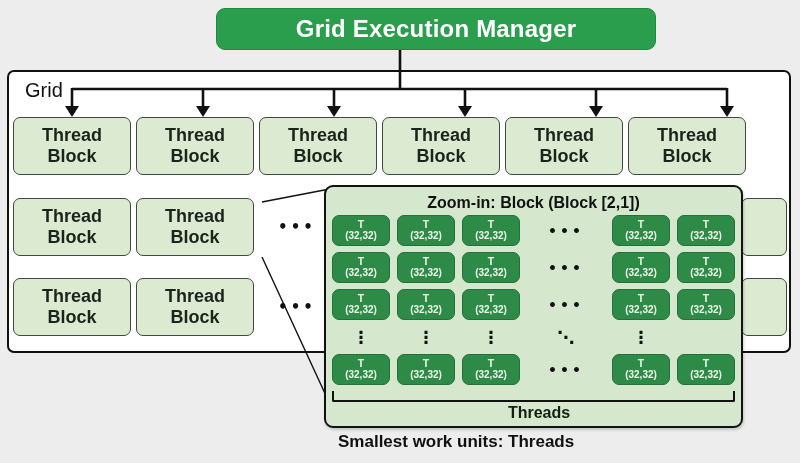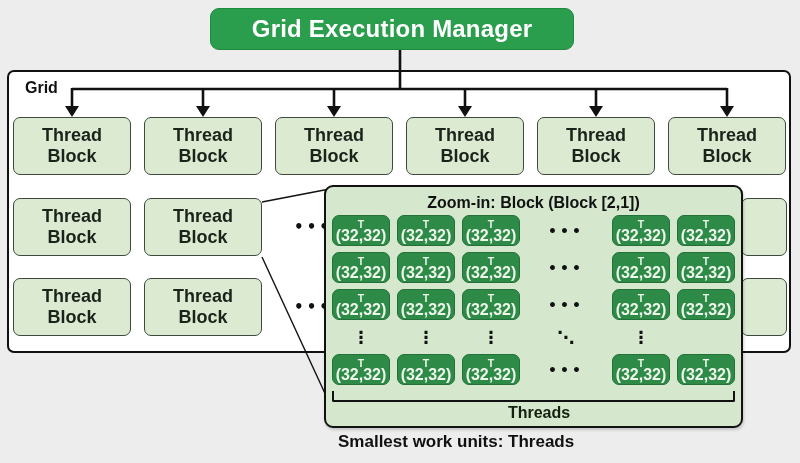--- a/index.html
+++ b/index.html
@@ -4,43 +4,43 @@
 <style>
   html,body { margin:0; padding:0; }
   .page {
     position:relative; width:800px; height:463px; overflow:hidden;
     background: var(--page_bg, #ededed);
     font-family: "Liberation Sans", "DejaVu Sans", sans-serif;
     -webkit-font-smoothing: antialiased;
   }
   
   .header {
-    position:absolute; left:210px; top:8px; width:364px; height:42px;
+    position:absolute; left:216px; top:8px; width:440px; height:42px;
     background: var(--header_green, #2b9e4e);
     border:1px solid var(--header_border, #1d8a3f);
     border-radius:9px; box-sizing:border-box;
     display:flex; align-items:center; justify-content:center;
     z-index:4;
   }
   .header span { color:#fff; font-weight:bold; font-size:24px; letter-spacing:0.2px; }
   
   .connectors { position:absolute; left:0; top:0; z-index:3; pointer-events:none; }
   
   .gridbox {
     position:absolute; left:7px; top:70px; width:784px; height:283px;
     background: var(--grid_fill, #ffffff);
     border:2px solid var(--line_black, #111111);
     border-radius:7px; box-sizing:border-box; z-index:0;
   }
   .gridlabel {
     position:absolute; left:25px; top:79px; z-index:2;
-    font-weight:bold; font-size:16px; color:#111;
-  }
-  
-  .brow { position:absolute; left:13px; height:58px; display:flex; gap:13px; z-index:1; }
+    font-weight:normal; font-size:20px; color:#111;
+  }
+  
+  .brow { position:absolute; left:13px; height:58px; display:flex; gap:5px; z-index:1; }
   .r1 { top:117px; } .r2 { top:198px; } .r3 { top:278px; }
   .tblock {
     width:118px; height:58px; box-sizing:border-box;
     background: var(--block_fill, #dcead2);
     border:1.5px solid var(--block_border, #3d4a3d);
     border-radius:7px;
     display:flex; align-items:center; justify-content:center;
   }
   .tblock .tbl {
     max-width:80px; text-align:center;
@@ -76,21 +76,21 @@
     display:grid; grid-template-columns:58px 58px 58px 1fr 58px 58px;
     column-gap:7px; height:31px; margin-bottom:6px;
   }
   .tcell {
     background: var(--cell_green, #2e8b47);
     border:1px solid var(--cell_border, #237038);
     border-radius:7px; box-sizing:border-box;
     display:flex; flex-direction:column; align-items:center; justify-content:center;
   }
   .tcell .c1 { color:#edf7ea; font-weight:bold; font-size:10.5px; line-height:11px; }
-  .tcell .c2 { color:#edf7ea; font-weight:bold; font-size:16px; line-height:12px; }
+  .tcell .c2 { color:#edf7ea; font-weight:bold; font-size:10px; line-height:12px; }
   .hdots {
     align-self:center; text-align:center;
     font-weight:bold; font-size:14px; letter-spacing:3px; color:#111;
     font-family:"DejaVu Sans", sans-serif;
   }
   .dotsrow { height:23px; margin-bottom:5px; }
   .vdots, .ddots, .emptyslot {
     text-align:center; color:#111; font-weight:bold;
     font-family:"DejaVu Sans", sans-serif;
   }

